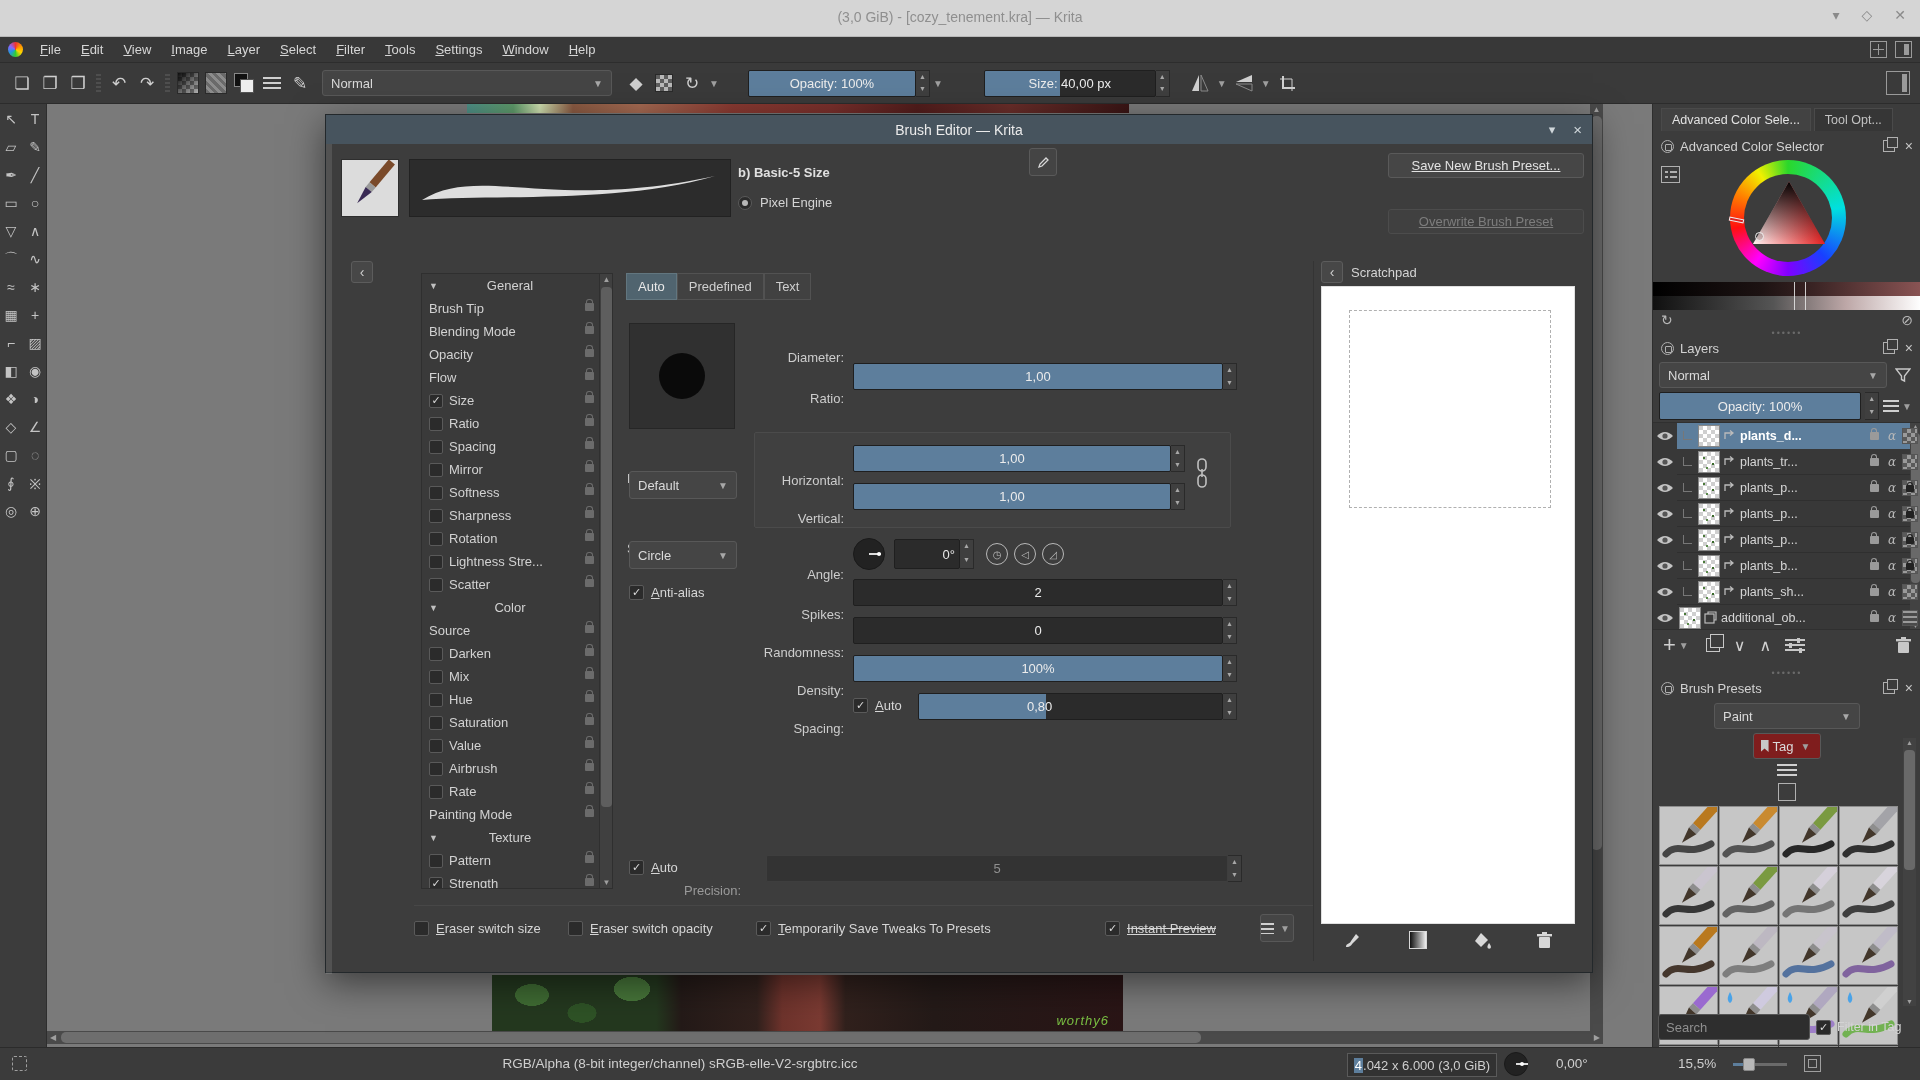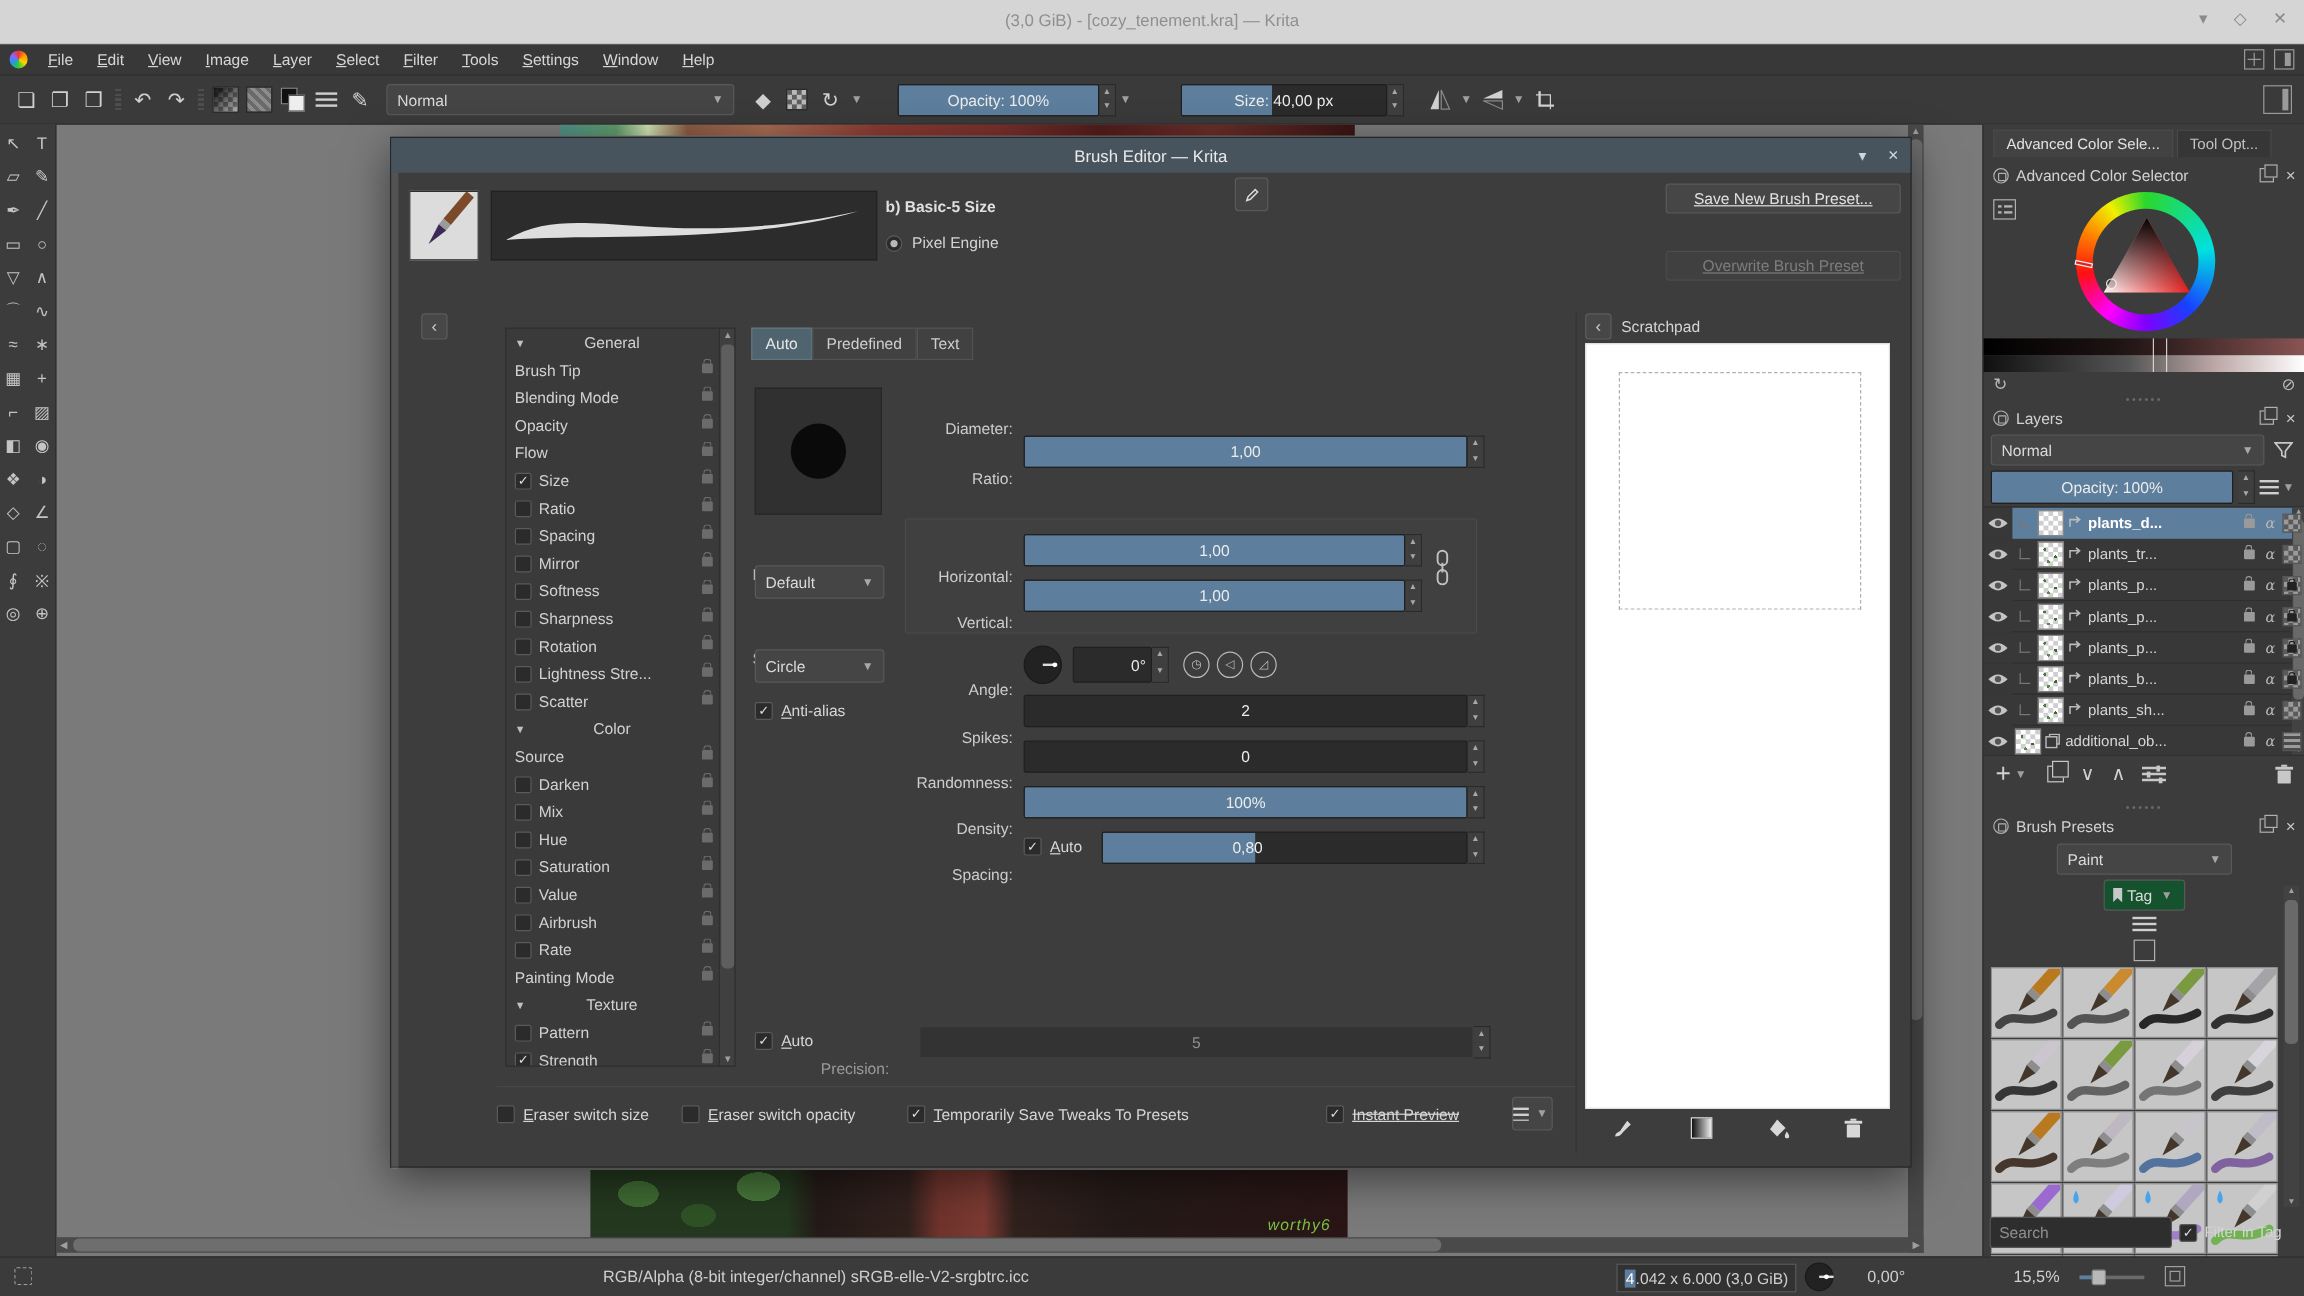--- a/index.html
+++ b/index.html
@@ -135,21 +135,21 @@
   .bdg.stripes{background:repeating-linear-gradient(#9a9a9a 0 2px,#4a4a4a 2px 5px);border:1px solid #555;}
   .lay-scroll{position:absolute;right:0;top:0;width:11px;height:100%;background:#424242;}
   .lay-scroll .thumb{position:absolute;left:1px;top:10px;width:9px;height:150px;background:#696969;border-radius:4px;}
   .lay-tools{display:flex;align-items:center;gap:14px;padding:5px 10px;height:30px;color:#d0d0d0;}
   .lt-ico{display:flex;align-items:center;font-size:16px;}
   .sq2{width:14px;height:14px;border:1.5px solid #c8c8c8;position:relative;}
   .sq2::after{content:"";position:absolute;left:3px;top:-5px;width:12px;height:12px;border:1.5px solid #c8c8c8;background:#3c3c3c;}
 
   
   .bp-ctl{display:flex;align-items:center;gap:4px;padding:3px 6px;flex-direction:column;}
-  .tagbtn{height:26px;display:flex;align-items:center;gap:4px;background:#14532d;border:1px solid #585858;border-radius:3px;padding:0 7px;color:#dadada;}
+  .tagbtn{height:26px;display:flex;align-items:center;gap:4px;background:#7f1d1d;border:1px solid #585858;border-radius:3px;padding:0 7px;color:#dadada;}
   .bookmark{width:8px;height:12px;background:#c8c8c8;clip-path:polygon(0 0,100% 0,100% 100%,50% 70%,0 100%);}
   .bp-grid{position:relative;margin:2px 0 0 6px;width:242px;height:268px;overflow:hidden;}
   .bp-grid-inner{display:grid;grid-template-columns:repeat(4,59px);grid-auto-rows:59px;gap:1px;}
   .tile{background:#c6c6c6;border:1px solid #8e8e8e;position:relative;overflow:hidden;}
   .bp-scroll{position:absolute;left:1902px;width:13px;background:#424242;}
   .bp-scroll .thumb{position:absolute;left:1px;top:12px;width:11px;height:120px;background:#696969;border-radius:4px;}
   .bp-search-row{position:absolute;left:1658px;top:910px;width:258px;display:flex;align-items:center;gap:6px;}
   .search-input{width:152px;height:26px;background:#2e2e2e;border:1px solid #555;border-radius:3px;color:#d0d0d0;padding:0 7px;font-size:13px;}
   .search-input::placeholder{color:#8f8f8f;}
 

